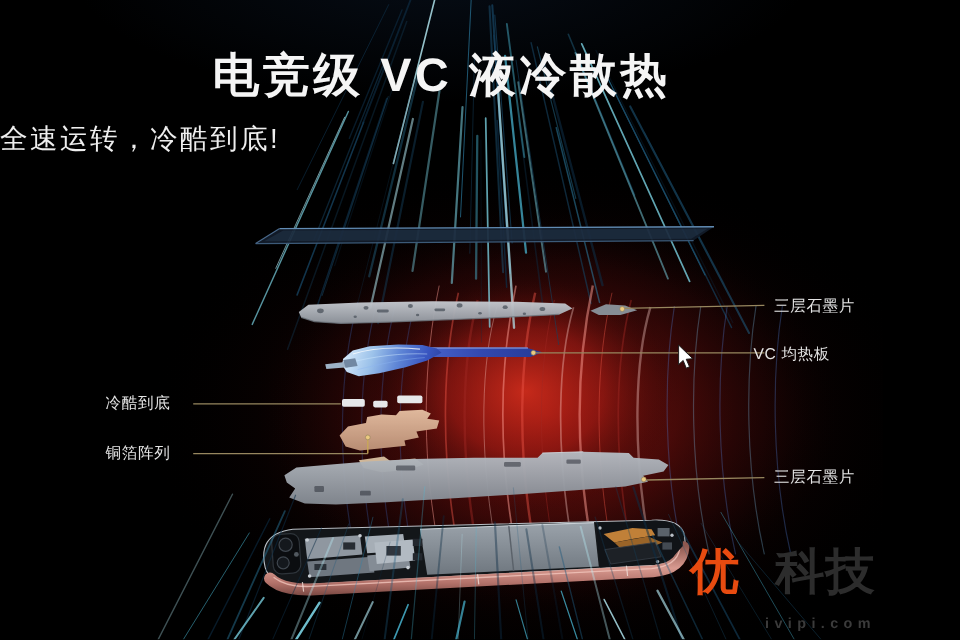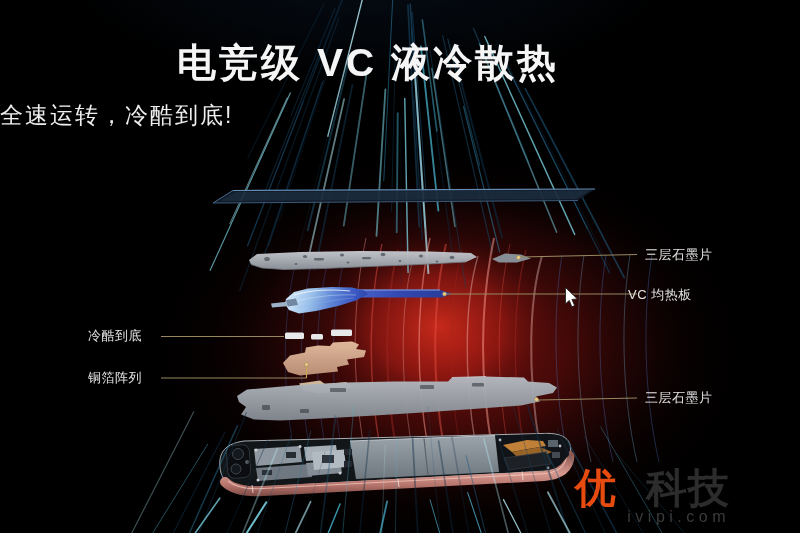--- a/index.html
+++ b/index.html
@@ -27,21 +27,21 @@
   .co-vc{left:628px;top:288px;}
   .co-gel{left:88px;top:329px;}
   .co-copper{left:88px;top:371px;}
   .co-graphite-bottom{left:645px;top:391px;}
   .watermark{
     position:absolute;right:6px;bottom:8px;text-align:right;line-height:1;
   }
   .wm-brand{font-size:41px;font-weight:700;letter-spacing:1px;}
   .wm-brand .hl{color:#e84b10;}
   .wm-brand .rest{color:#2c2c2c;margin-left:29px;}
-  .wm-site{font-size:16px;font-weight:400;color:#3b3b3b;letter-spacing:4.5px;margin-top:0;}
+  .wm-site{font-size:12px;font-weight:700;color:#3b3b3b;letter-spacing:4.5px;margin-top:16px;}
 </style>
 </head>
 <body>
 
 <div id="stage">
 
   <svg id="scene" width="800" height="533" viewBox="0 0 800 533">
     <defs>
       <radialGradient id="glowWide" cx="50%" cy="50%" r="50%">
         <stop offset="0%" stop-color="rgba(95,12,10,0.38)"></stop>

